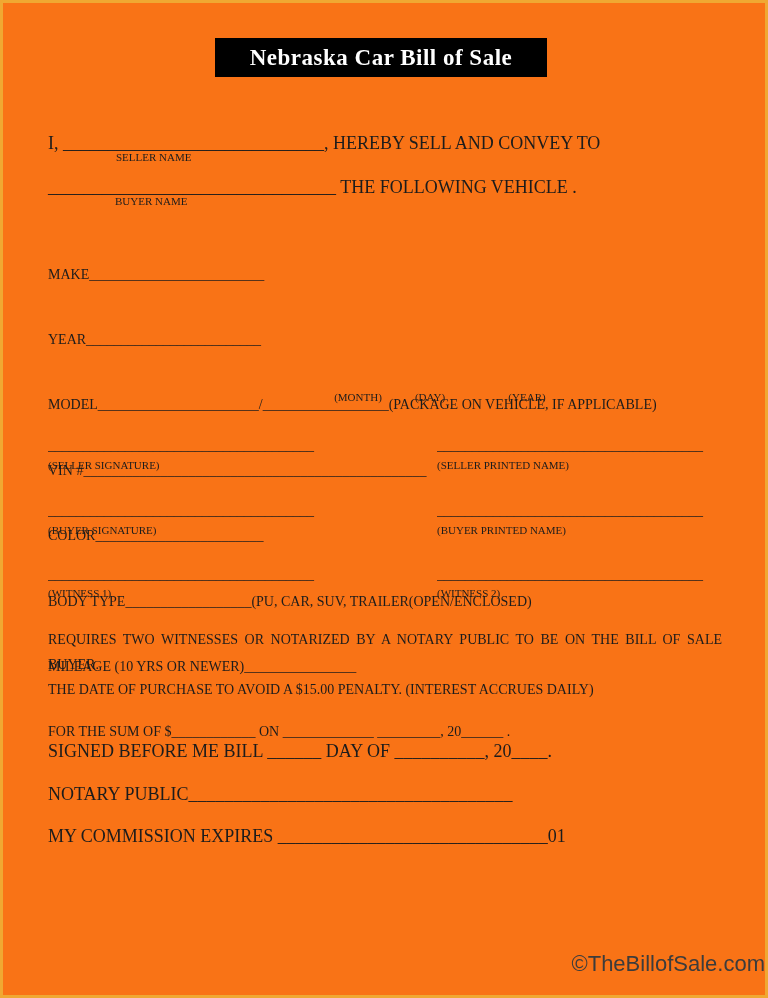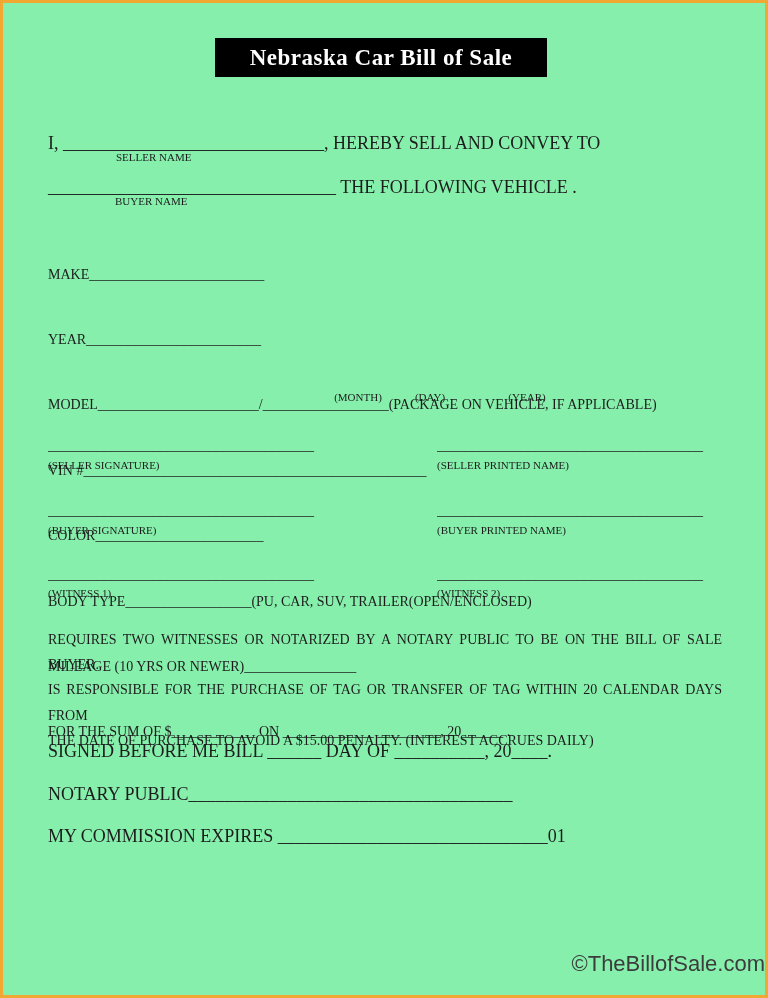--- a/index.html
+++ b/index.html
@@ -1,21 +1,21 @@
 <!DOCTYPE html>
 <html><head>
 <meta charset="utf-8">
 <style>
   html, body { margin:0; padding:0; background:#ffffff; }
   .page {
     position:relative;
     width:768px; height:998px;
     box-sizing:border-box;
     border:3px solid #F0A832;
-    background:#86efac;
+    background:#f97316;
     font-family:"Liberation Serif","DejaVu Serif",serif;
     color:#1c1c1c;
     overflow:hidden;
   }
   .banner {
     position:absolute; left:212px; top:35px; width:332px; height:39px;
     background:#000000; color:#ffffff;
     display:flex; align-items:center; justify-content:center;
     font-size:23px; font-weight:bold; letter-spacing:0.5px;
   }
@@ -74,21 +74,20 @@
   <div class="siglabel col-l" style="top:521px;">(BUYER SIGNATURE)</div>
   <div class="siglabel col-r" style="top:521px;">(BUYER PRINTED NAME)</div>
 
   <div class="sigline col-l" style="top:564px;">______________________________________</div>
   <div class="sigline col-r" style="top:564px;">______________________________________</div>
   <div class="siglabel col-l" style="top:584px;">(WITNESS 1)</div>
   <div class="siglabel col-r" style="top:584px;">(WITNESS 2)</div>
 
   <div class="notice">
     <div class="just">REQUIRES TWO WITNESSES OR NOTARIZED BY A NOTARY PUBLIC TO BE ON THE BILL OF SALE BUYER.</div>
-    <div class="just">IS RESPONSIBLE FOR THE PURCHASE OF TAG OR TRANSFER OF TAG WITHIN 20 CALENDAR DAYS FROM</div>
     <div>THE DATE OF PURCHASE TO AVOID A $15.00 PENALTY. (INTEREST ACCRUES DAILY)</div>
   </div>
 
   <div class="tline" style="left:45px; top:738px;">SIGNED BEFORE ME BILL ______ DAY OF __________, 20____.</div>
   <div class="tline" style="left:45px; top:781px;">NOTARY PUBLIC____________________________________</div>
   <div class="tline" style="left:45px; top:823px;">MY COMMISSION EXPIRES ______________________________01</div>
 
   <div class="footer">©TheBillofSale.com</div>
 
 </div>

